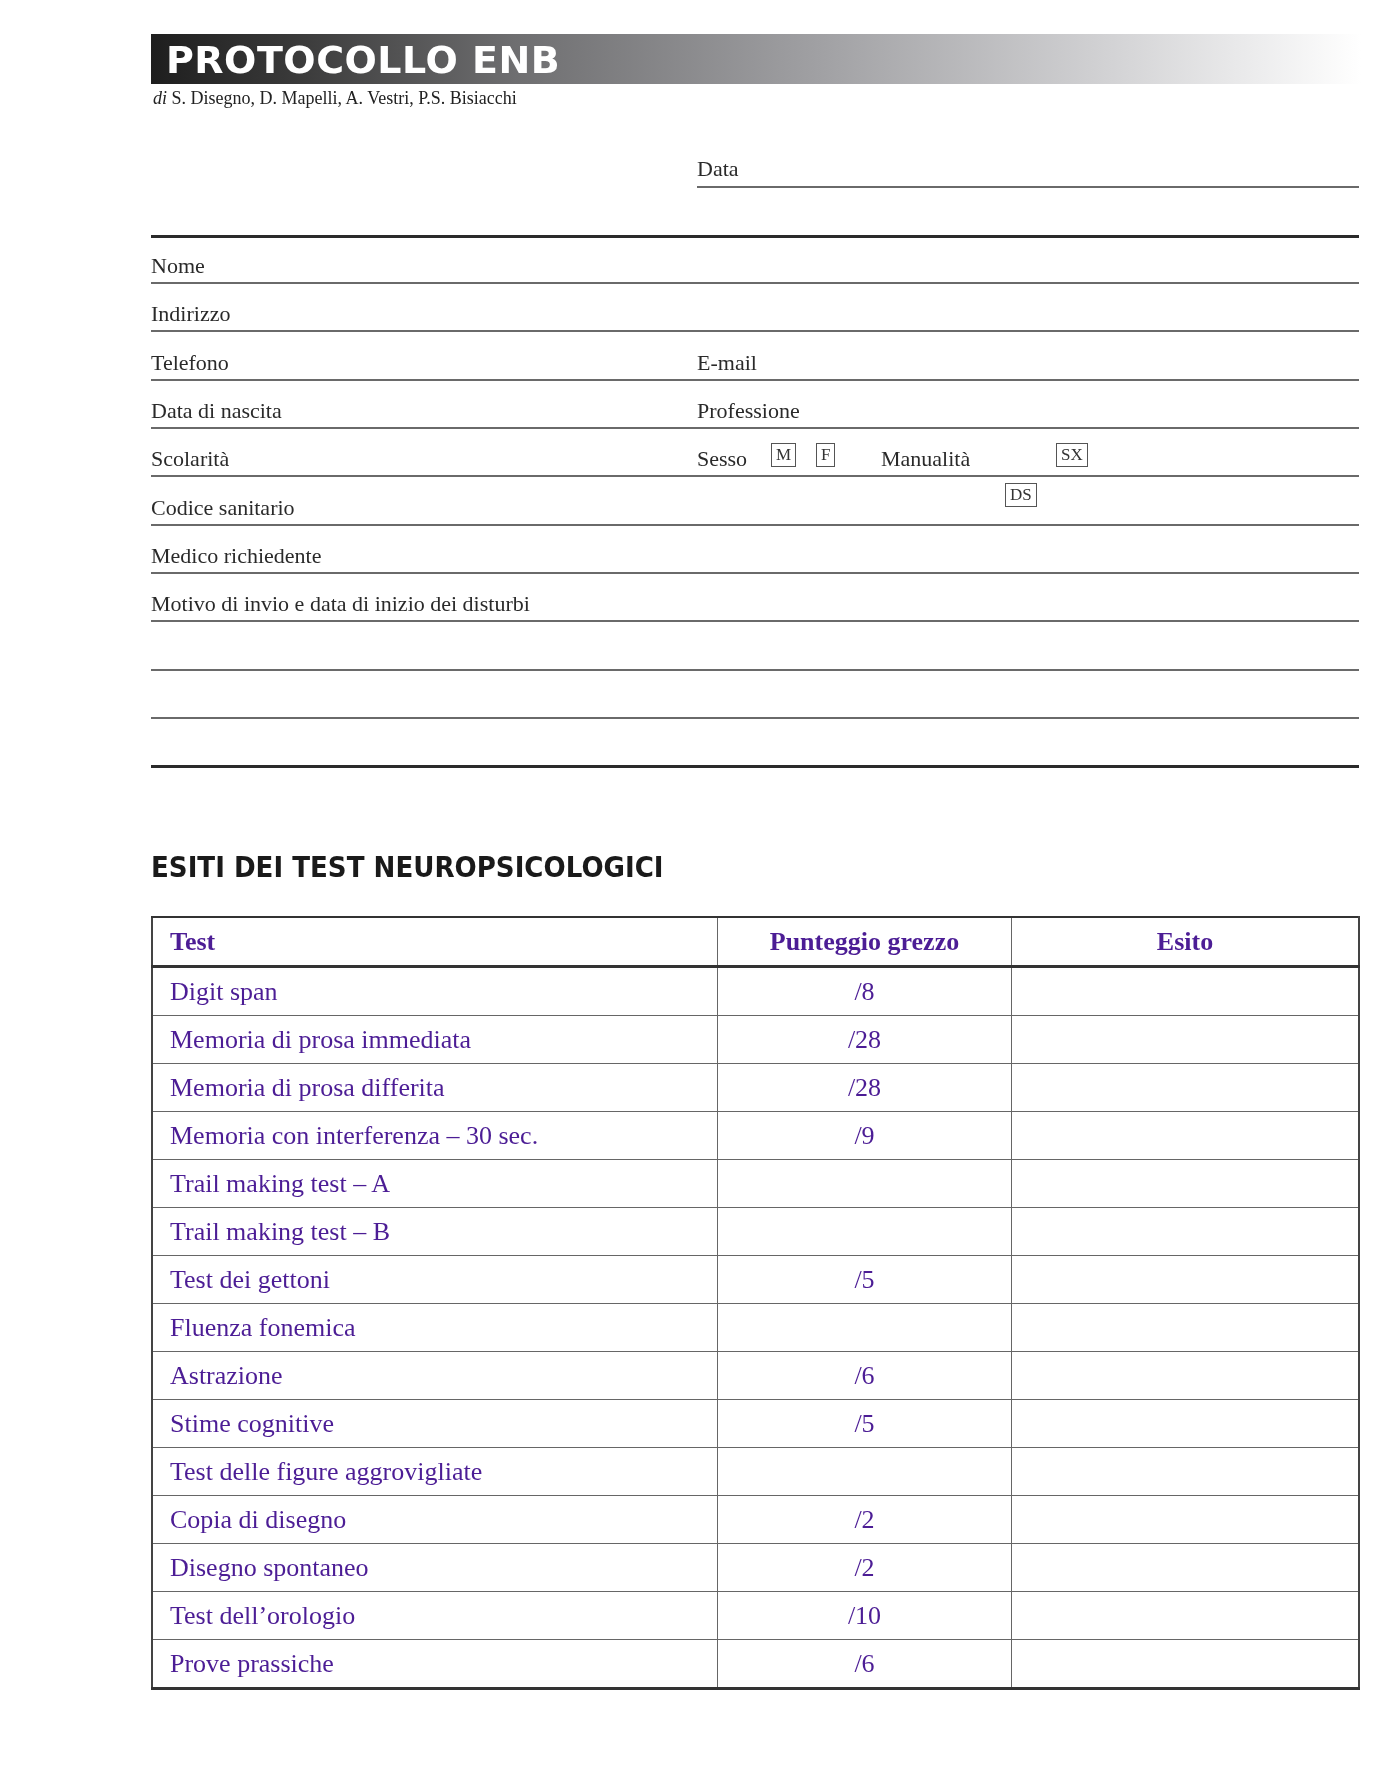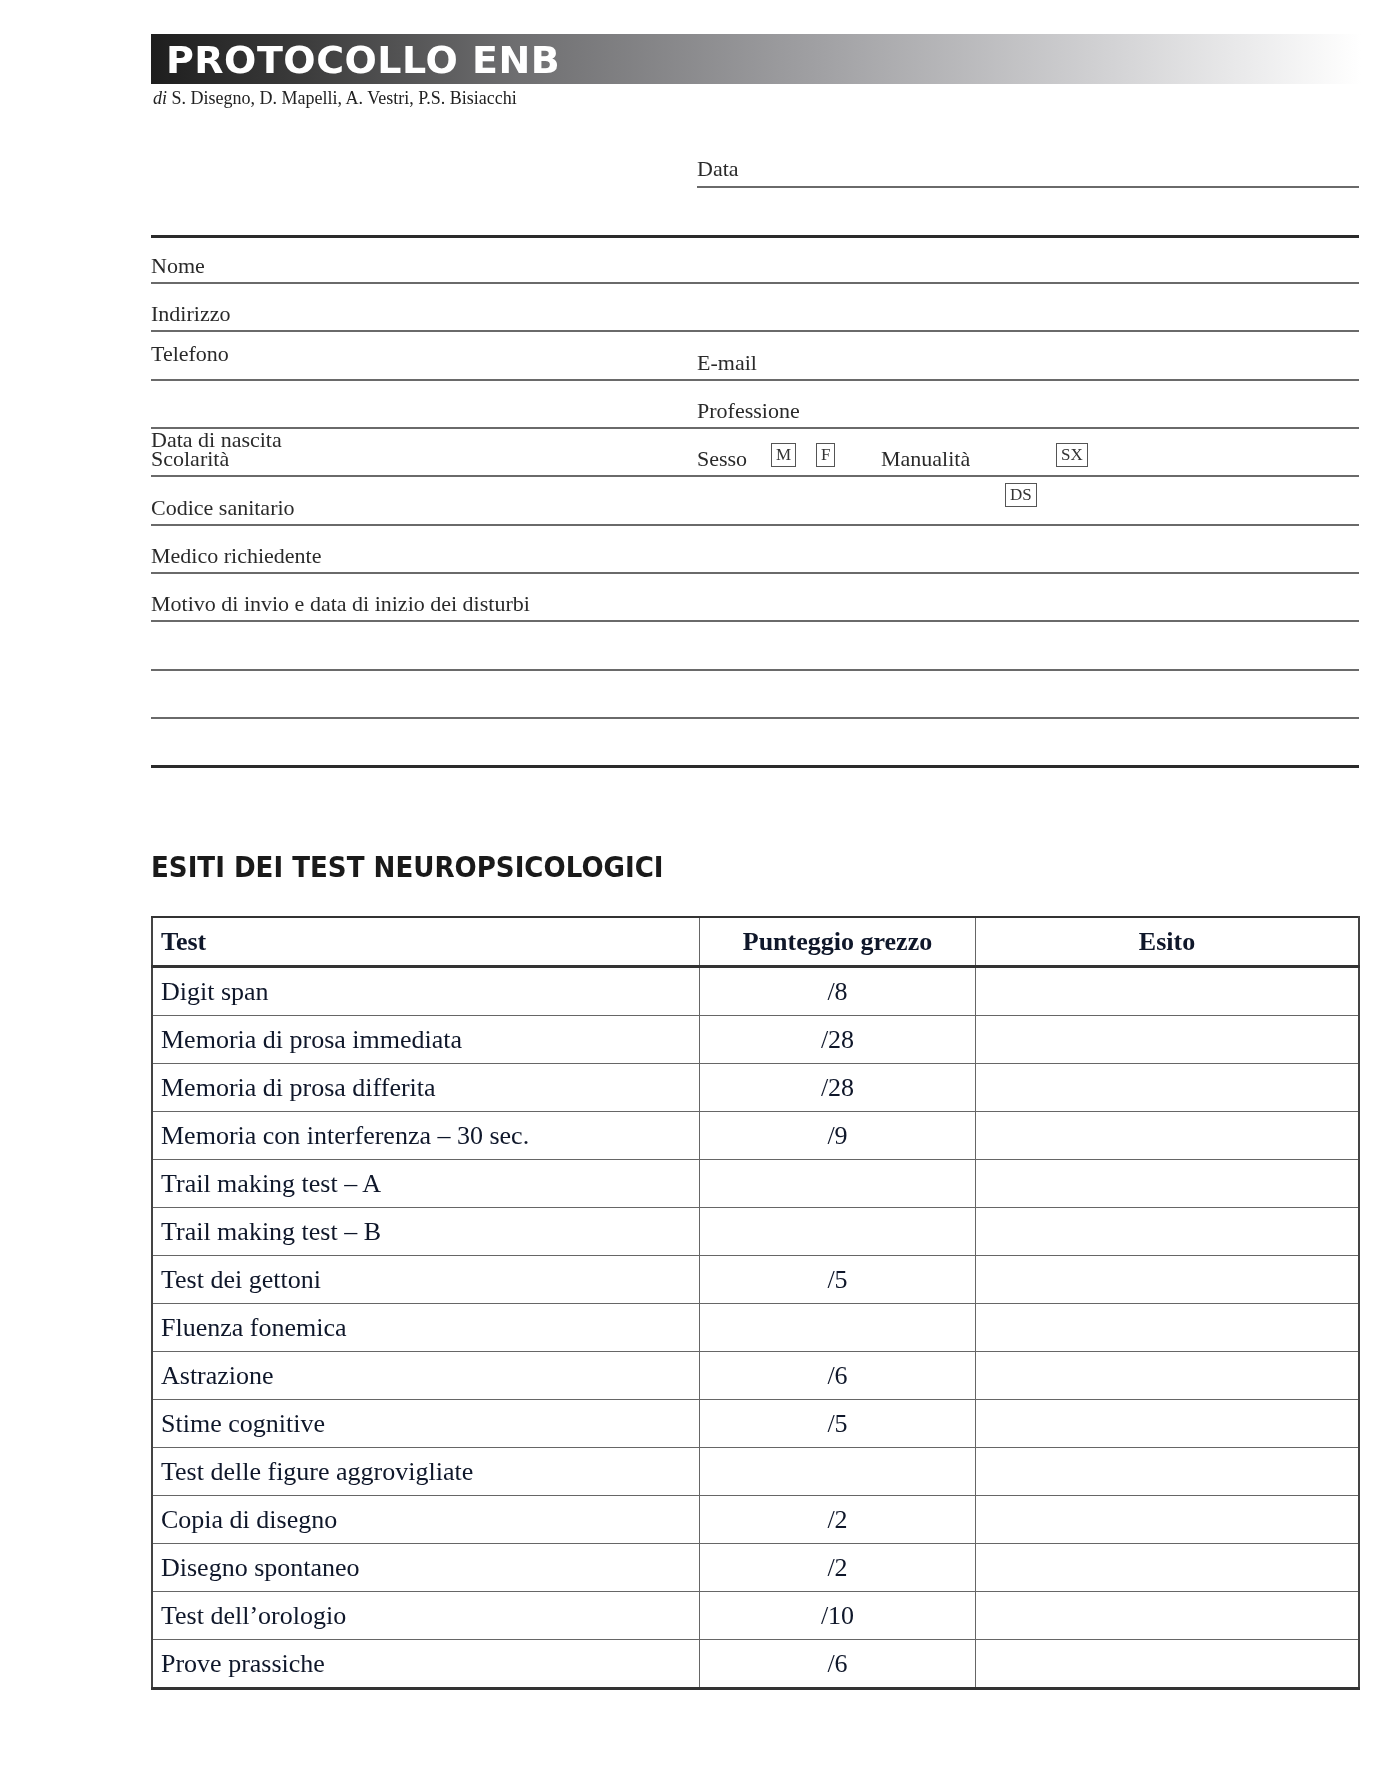--- a/index.html
+++ b/index.html
@@ -14,21 +14,21 @@
   .authors i { font-style:italic; }
   .lbl { font-size:22px; font-family:"Liberation Serif","DejaVu Serif",serif; color:#2a2a2a; white-space:nowrap; }
   .hline { height:0; border-top:2px solid #6a6a6a; }
   .thick { border-top:3px solid #2a2a2a; }
   .box { display:inline-block; border:1.5px solid #555; font-size:17px; padding:0 4px; line-height:22px; height:22px;
          font-family:"Liberation Serif",serif; color:#333; }
   .section-title { left:151px; top:850px; font-family:"DejaVu Sans","Liberation Sans",sans-serif; font-weight:bold;
     font-size:29px; color:#1a1a1a; letter-spacing:0px; transform:scaleX(0.9); transform-origin:left center; }
   table.res { position:absolute; left:151px; top:916px; width:1209px; border-collapse:collapse;
     font-family:"Liberation Serif","DejaVu Serif",serif; }
-  table.res td, table.res th { height:47px; border:1.5px solid #666; font-size:26px; color:#0f172a; padding:0 8px; }
+  table.res td, table.res th { height:47px; border:1.5px solid #666; font-size:26px; color:#4c1d95; padding:0 17px; }
   table.res { border-top:2.5px solid #333; border-bottom:3px solid #333; border-left:2px solid #444; border-right:2px solid #444; }
   table.res th { font-weight:bold; border-bottom:3px solid #333; font-size:26px; }
   table.res th.c1 { text-align:left; }
   table.res .c1 { width:530px; text-align:left; }
   table.res .c2 { width:259px; text-align:center; }
   table.res .c3 { text-align:center;margin-top:44px; }
 </style>
 </head>
 <body>
 
@@ -40,25 +40,25 @@
 <div class="abs hline" style="left:697px; top:186px; width:662px;"></div>
 
 <div class="abs hline thick" style="left:151px; top:235px; width:1208px;"></div>
 
 <div class="abs lbl" style="left:151px; top:253px;">Nome</div>
 <div class="abs hline" style="left:151px; top:282px; width:1208px;"></div>
 
 <div class="abs lbl" style="left:151px; top:301px;">Indirizzo</div>
 <div class="abs hline" style="left:151px; top:330px; width:1208px;"></div>
 
-<div class="abs lbl" style="left:151px; top:341px;font-family:Liberation Serif, serif;">Telefono</div>
+<div class="abs lbl" style="left:151px; top:350px;font-family:Liberation Serif, serif;">Telefono</div>
 <div class="abs lbl" style="left:697px; top:350px;">E-mail</div>
 <div class="abs hline" style="left:151px; top:379px; width:1208px;"></div>
 
-<div class="abs lbl" style="left:151px; top:398px;margin-top:29px;">Data di nascita</div>
+<div class="abs lbl" style="left:151px; top:398px;">Data di nascita</div>
 <div class="abs lbl" style="left:697px; top:398px;">Professione</div>
 <div class="abs hline" style="left:151px; top:427px; width:1208px;"></div>
 
 <div class="abs lbl" style="left:151px; top:446px;">Scolarità</div>
 <div class="abs lbl" style="left:697px; top:446px;">Sesso</div>
 <div class="abs box" style="left:771px; top:443px;">M</div>
 <div class="abs box" style="left:816px; top:443px;">F</div>
 <div class="abs lbl" style="left:881px; top:446px;">Manualità</div>
 <div class="abs box" style="left:1005px; top:443px;margin-top:40px;">DS</div>
 <div class="abs box" style="left:1056px; top:443px;">SX</div>

